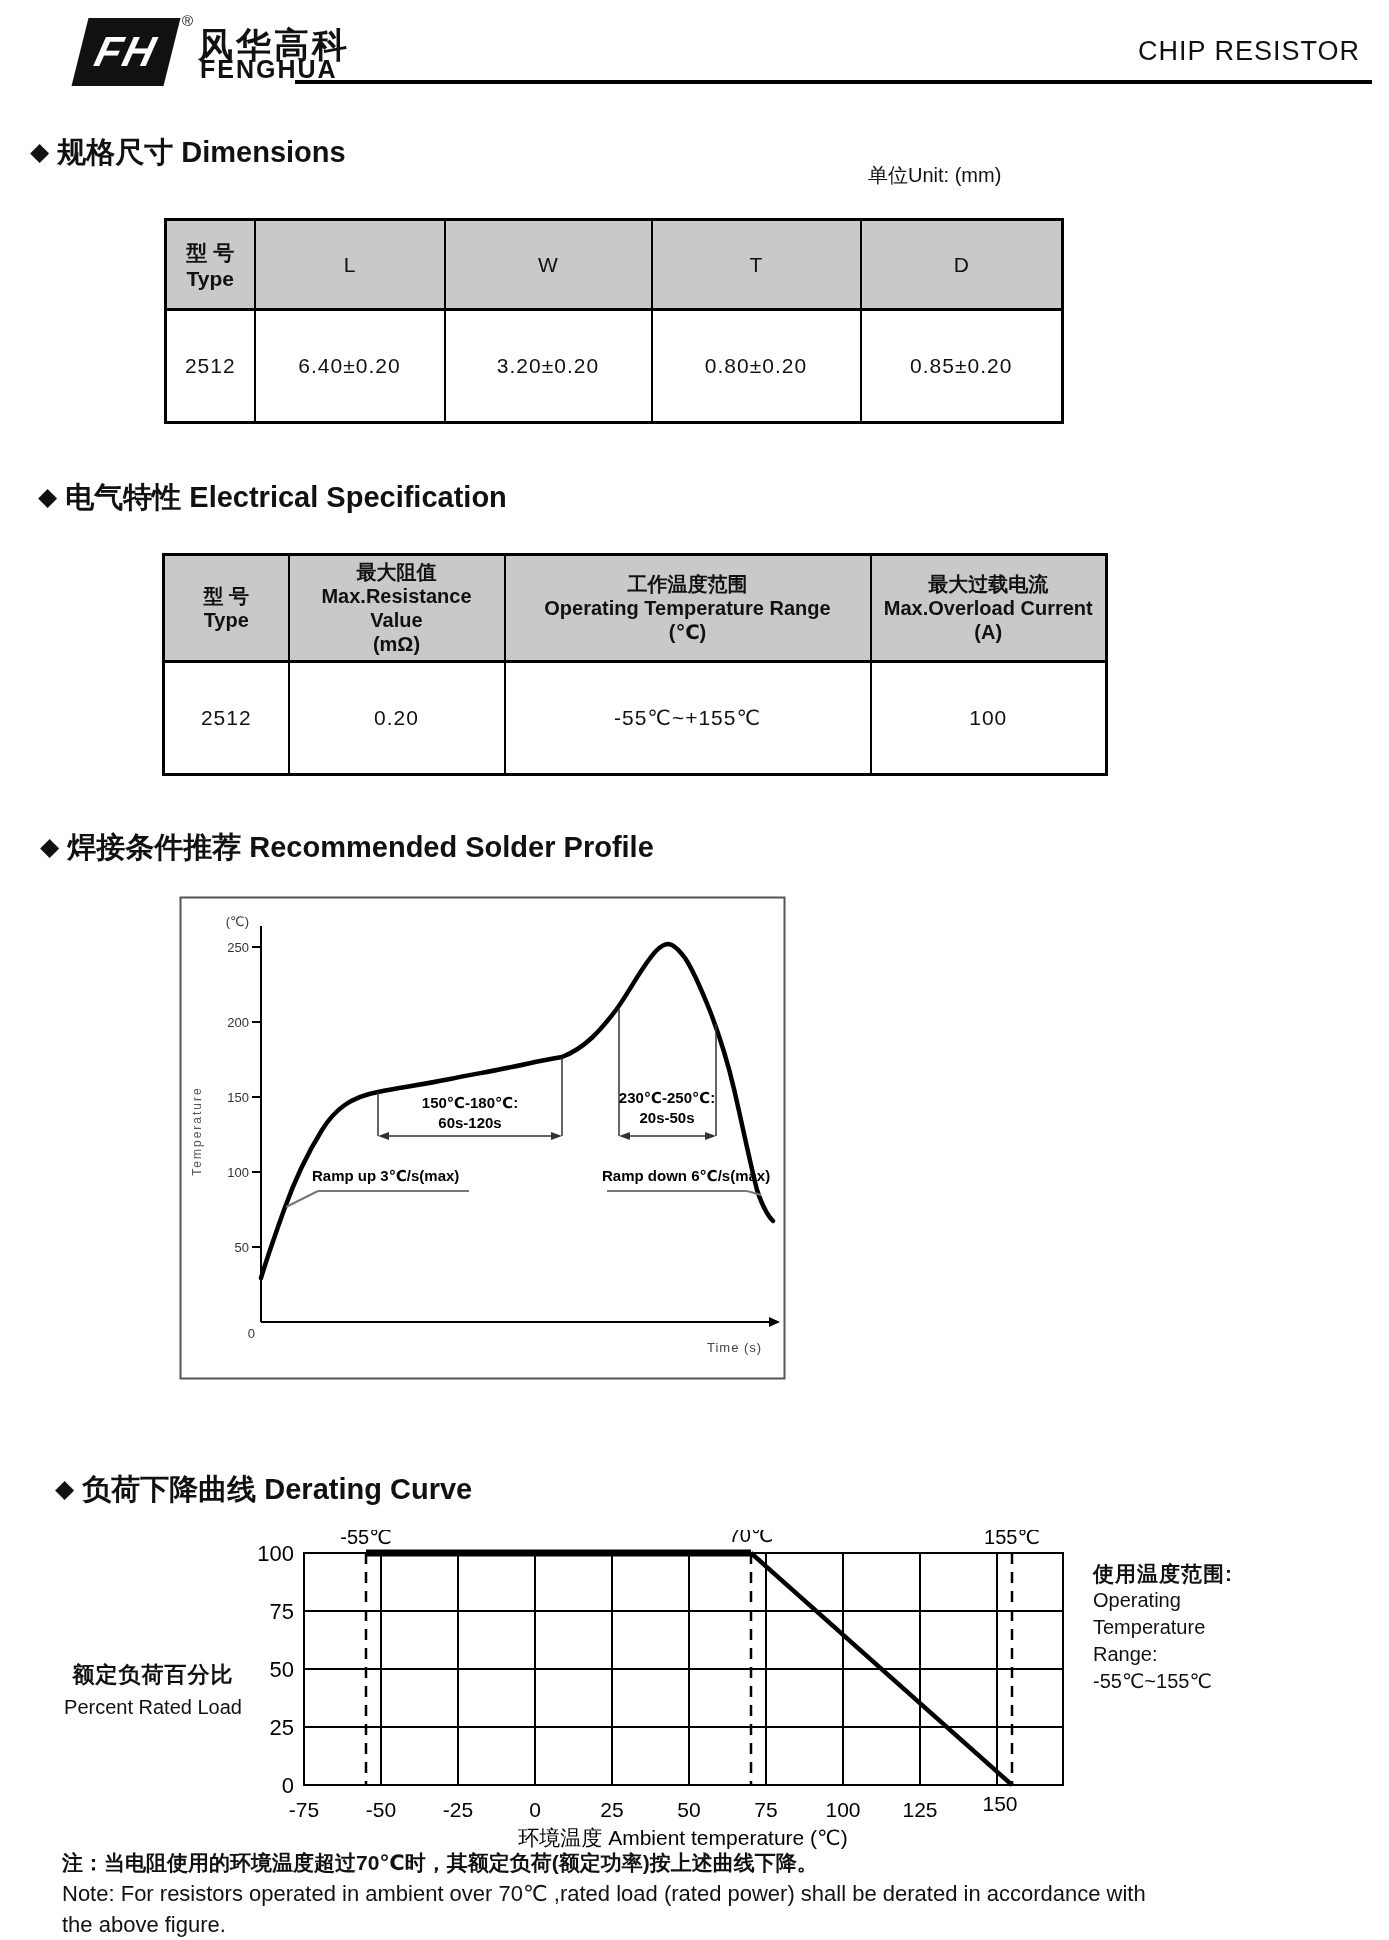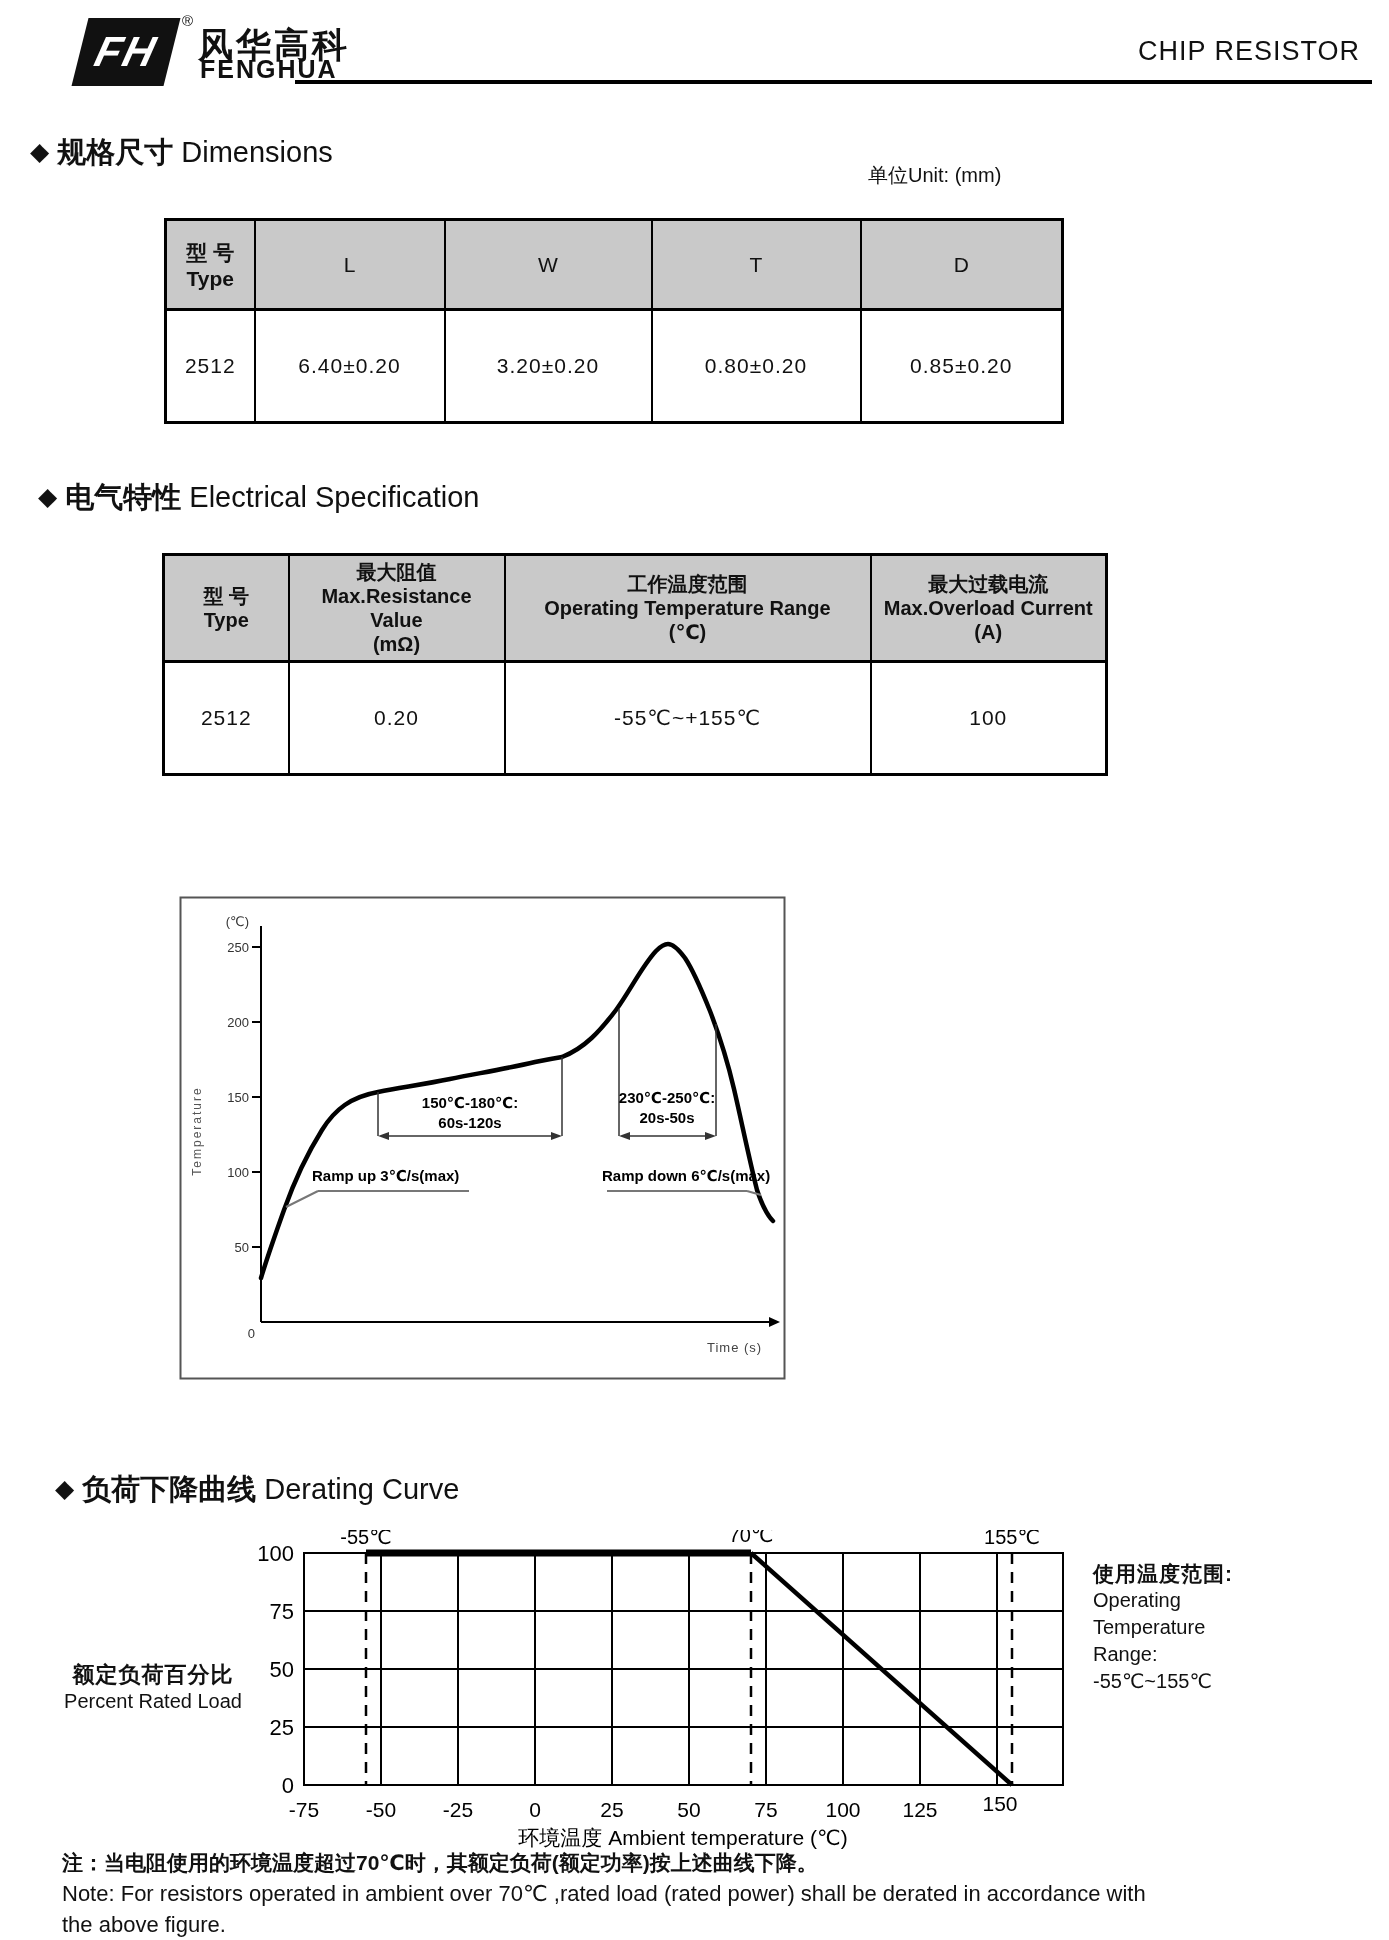--- a/index.html
+++ b/index.html
@@ -14,40 +14,40 @@
   .logo-fh{color:#fff;font-weight:bold;font-style:italic;font-size:42px;letter-spacing:2px;}
   .logo-reg{position:absolute;left:182px;top:12px;font-size:15px;}
   .brand-cn{position:absolute;left:198px;top:22px;font-size:35px;font-weight:bold;letter-spacing:3px;}
   .brand-en{position:absolute;left:200px;top:55px;font-size:25px;font-weight:bold;letter-spacing:2px;}
   .doc-title{position:absolute;right:29px;top:36px;font-size:27px;letter-spacing:1px;}
   .header-rule{position:absolute;left:295px;top:80px;width:1077px;height:4px;background:#000;}
   
   .sec-heading{position:absolute;font-size:29px;white-space:nowrap;}
   .sec-heading .bullet{font-size:25px;vertical-align:2px;margin-right:8px;}
   .sec-heading .cn{font-weight:bold;margin-top:45px;}
-  .sec-heading .en{font-weight:normal;}
+  .sec-heading .en{font-weight:bold;}
   .unit-note{position:absolute;left:868px;top:162px;font-size:20px;}
   
   table.tbl{position:absolute;border-collapse:collapse;table-layout:fixed;
     border:3px solid #000;text-align:center;}
   table.tbl td{border:2px solid #000;padding:0;}
   table.tbl thead td{background:#c9c9c9;border-bottom:3px solid #000;}
   .dims-tbl{left:164px;top:218px;width:897px;}
   .dims-tbl thead td{height:87px;font-size:21px;}
   .dims-tbl tbody td{height:110px;font-size:21px;letter-spacing:1px;}
   .elec-tbl{left:162px;top:553px;width:943px;}
   .elec-tbl thead td{height:104px;font-size:20px;line-height:24px;}
   .elec-tbl tbody td{height:110px;font-size:21px;letter-spacing:1px;}
   .hl-cn{display:block;font-weight:bold;}
   .hl{display:block;font-weight:bold;}
   
   .chart-svg{position:absolute;}
   .y-axis-title-block{position:absolute;left:43px;top:1660px;width:220px;text-align:center;}
   .y-axis-title-block .cnl{font-size:22px;font-weight:bold;letter-spacing:1px;}
-  .y-axis-title-block .enl{font-size:20px;margin-top:0;}
+  .y-axis-title-block .enl{font-size:20px;margin-top:6px;}
   .side-note{position:absolute;left:1093px;top:1560px;font-size:20px;line-height:27px;}
   .side-note .sn-cn{font-weight:bold;font-size:21px;letter-spacing:1px;}
   
   .notes{position:absolute;left:62px;top:1848px;width:1330px;}
   .notes .note-cn{font-size:21px;font-weight:bold;line-height:30px;}
   .notes .note-en{font-size:22px;line-height:31px;}
 </style>
 </head>
 <body>
 
@@ -138,20 +138,24 @@
     <tbody>
       <tr>
         <td>2512</td>
         <td>0.20</td>
         <td>-55℃~+155℃</td>
         <td>100</td>
       </tr>
     </tbody>
   </table>
 
+  <div class="sec-heading" style="left:40px;top:828px;">
+    <span class="bullet">◆</span><span class="cn">焊接条件推荐</span>
+    <span class="en">Recommended Solder Profile</span>
+  </div>
 
   <svg class="chart-svg" style="left:179px;top:896px;" width="607" height="485" viewBox="0 0 607 485">
 
     <rect x="1.5" y="1.5" width="604" height="481" fill="none" stroke="#555" stroke-width="2"></rect>
 
     <line x1="82" y1="30" x2="82" y2="426" stroke="#000" stroke-width="2"></line>
     <line x1="82" y1="426" x2="590" y2="426" stroke="#000" stroke-width="2"></line>
     <polygon points="590,421 601,426 590,431" fill="#000"></polygon>
 
     <line x1="73" y1="51" x2="82" y2="51" stroke="#000" stroke-width="2"></line>

